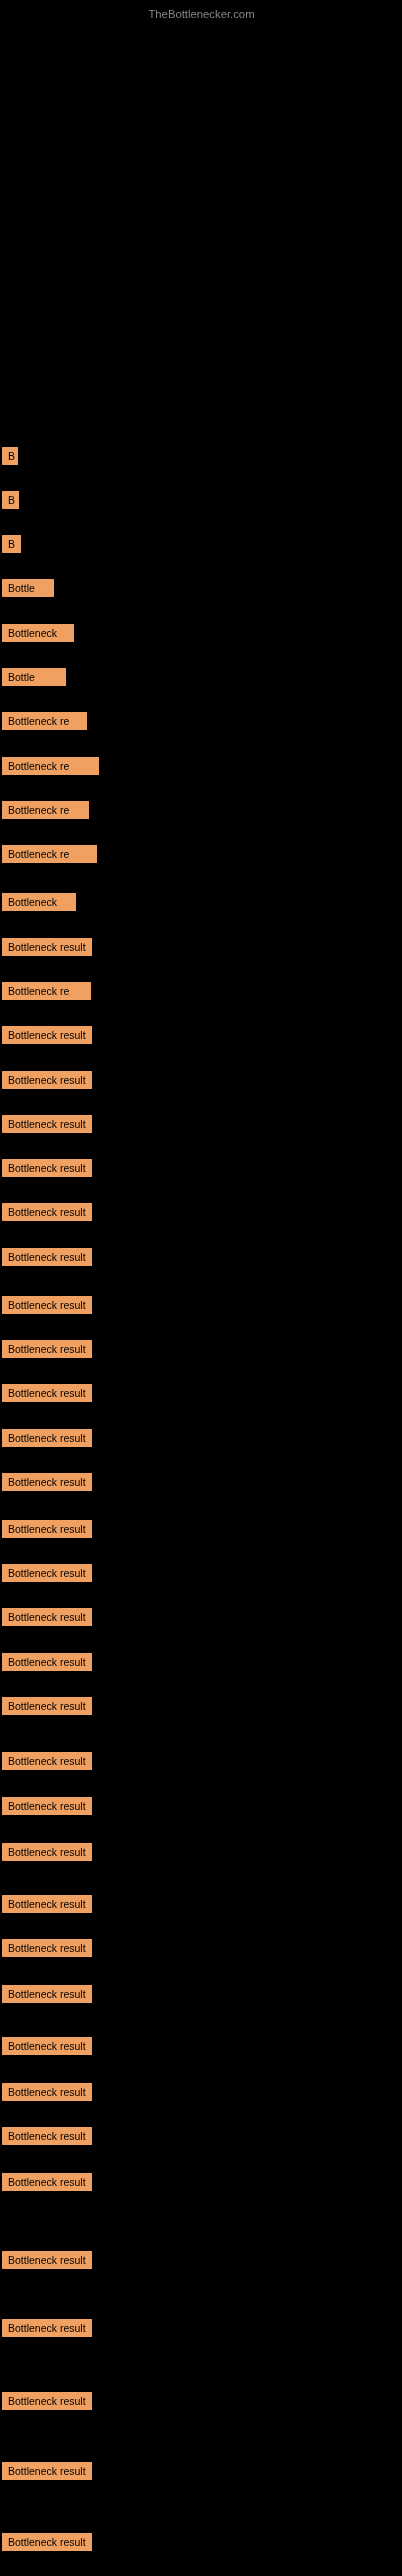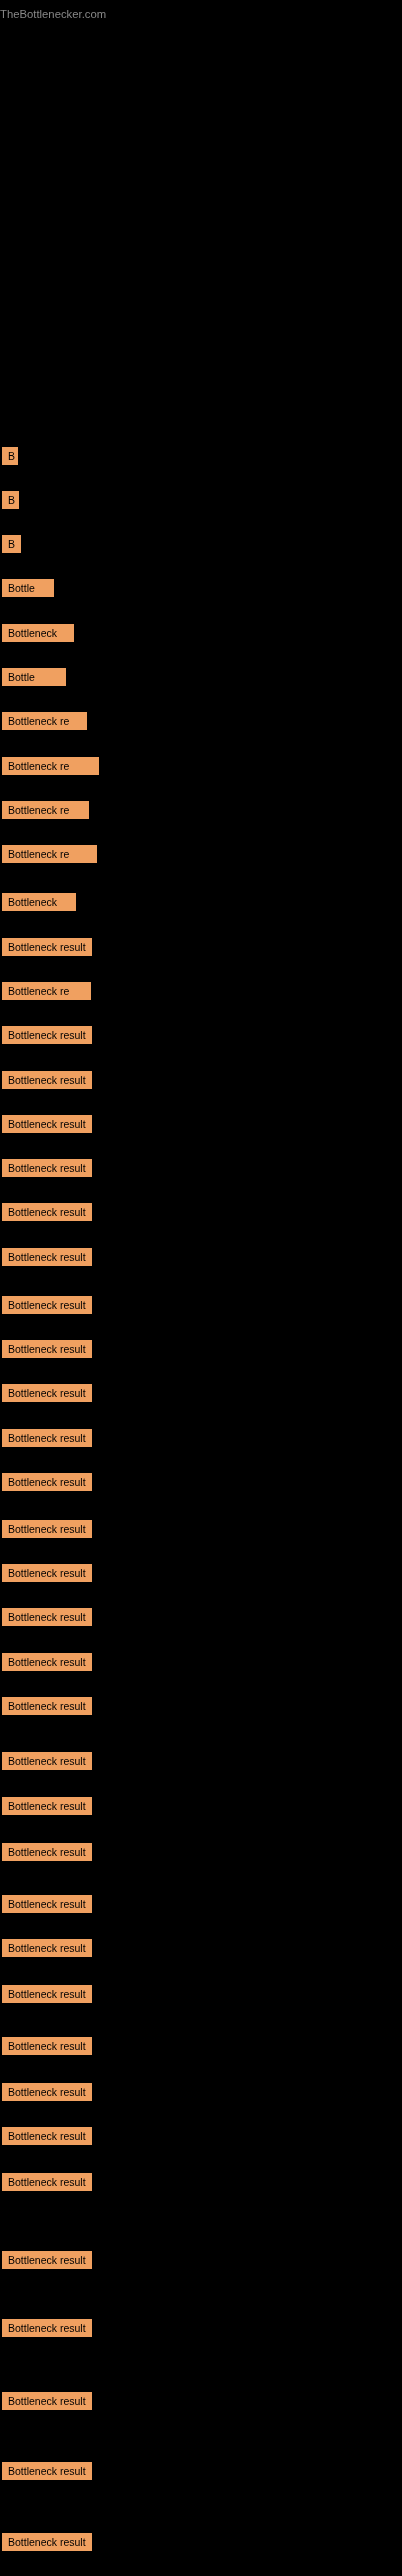--- a/index.html
+++ b/index.html
@@ -10,21 +10,21 @@
     body {
       background-color: #000;
       width: 403px;
       min-height: 2576px;
       font-family: Arial, sans-serif;
       position: relative;
     }
     .site-title {
       color: #888;
       font-size: 11.3px;
-      text-align: left;
+      text-align: center;
       padding-top: 8px;
       padding-bottom: 4px;
     }
     .result-item {
       background-color: #f0a060;
       color: #000;
       font-size: 10.5px;
       font-weight: normal;
       padding: 3.2px 6.4px;
       margin-bottom: 1.6px;

